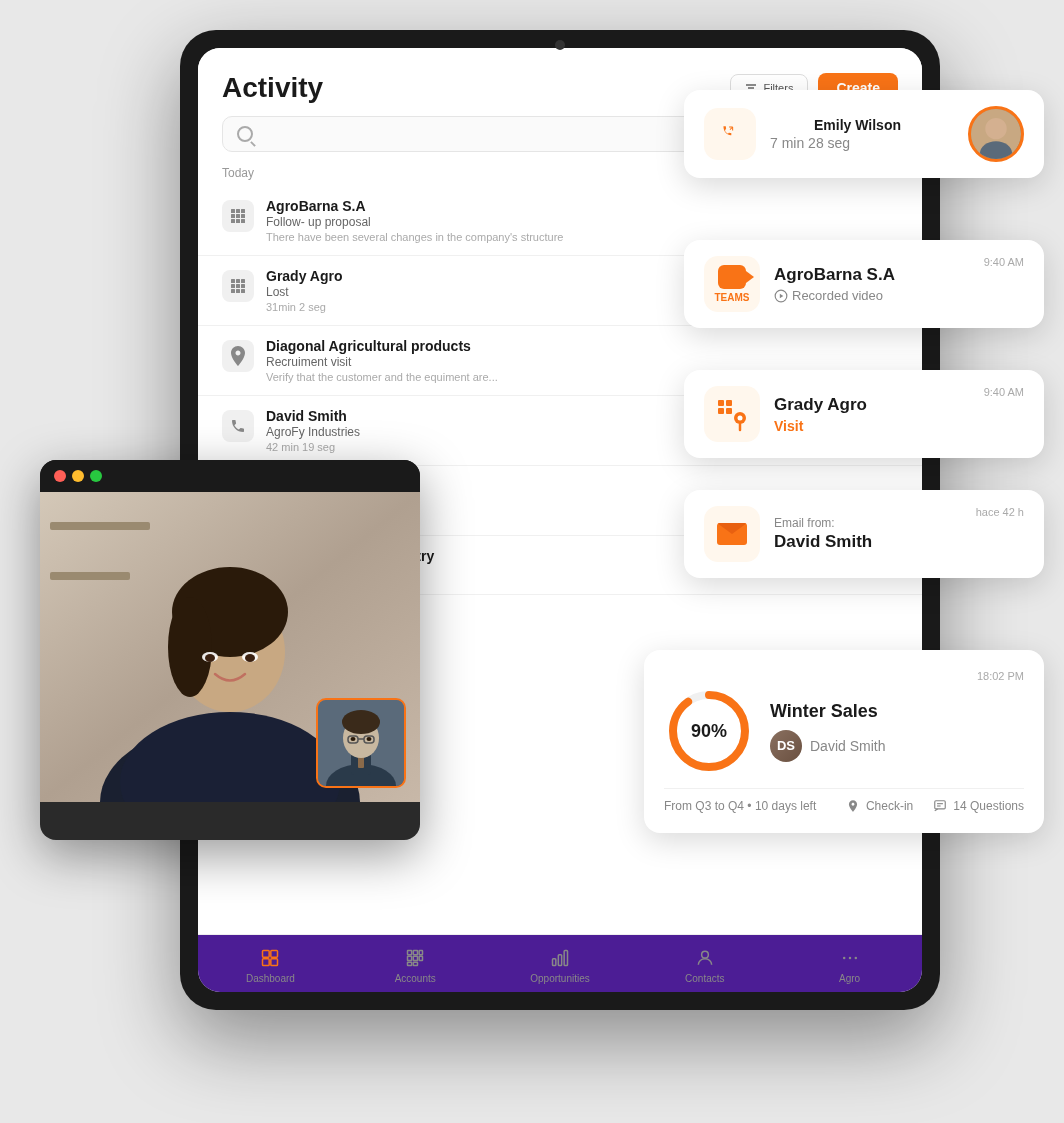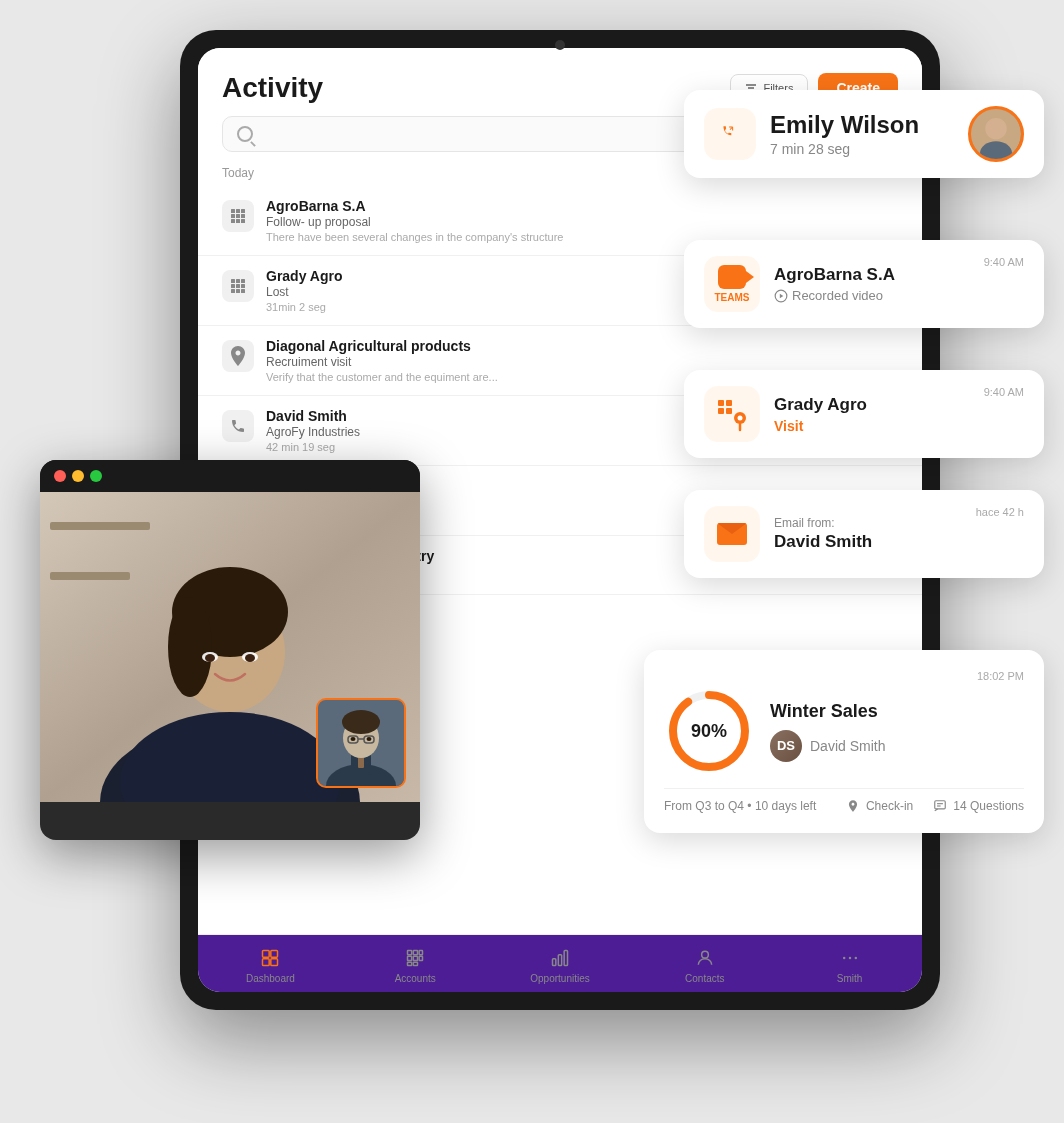--- a/index.html
+++ b/index.html
@@ -236,23 +236,24 @@
       height: 52px;
       background: #fff7ed;
       border-radius: 14px;
       display: flex;
       align-items: center;
       justify-content: center;
       flex-shrink: 0;
     }
     .call-info { flex: 1; }
     .call-name {
-      font-size: 24px;
+      font-size: 14px;
       font-weight: 700;
       color: #1a1a1a;
+      margin-left: 44px;
     }
     .call-duration {
       font-size: 14px;
       color: #888;
       margin-top: 2px;
     }
     .caller-avatar {
       width: 56px;
       height: 56px;
       border-radius: 50%;
@@ -758,21 +759,21 @@
           <span class="nav-label">Contacts</span>
         </div>
         <div class="nav-item">
           <div class="nav-icon">
             <svg class="nav-svg" viewBox="0 0 24 24">
               <circle cx="5" cy="12" r="1.5" fill="#888" stroke="none"></circle>
               <circle cx="12" cy="12" r="1.5" fill="#888" stroke="none"></circle>
               <circle cx="19" cy="12" r="1.5" fill="#888" stroke="none"></circle>
             </svg>
           </div>
-          <span class="nav-label">Smith</span>
+          <span class="nav-label">Agro</span>
         </div>
       </div>
 
     </div>
   </div>
 </div>
 
 <div class="floating-card call-card">
   <div class="call-icon-wrap">
     <svg class="phone-svg" viewBox="0 0 32 32" fill="none">

